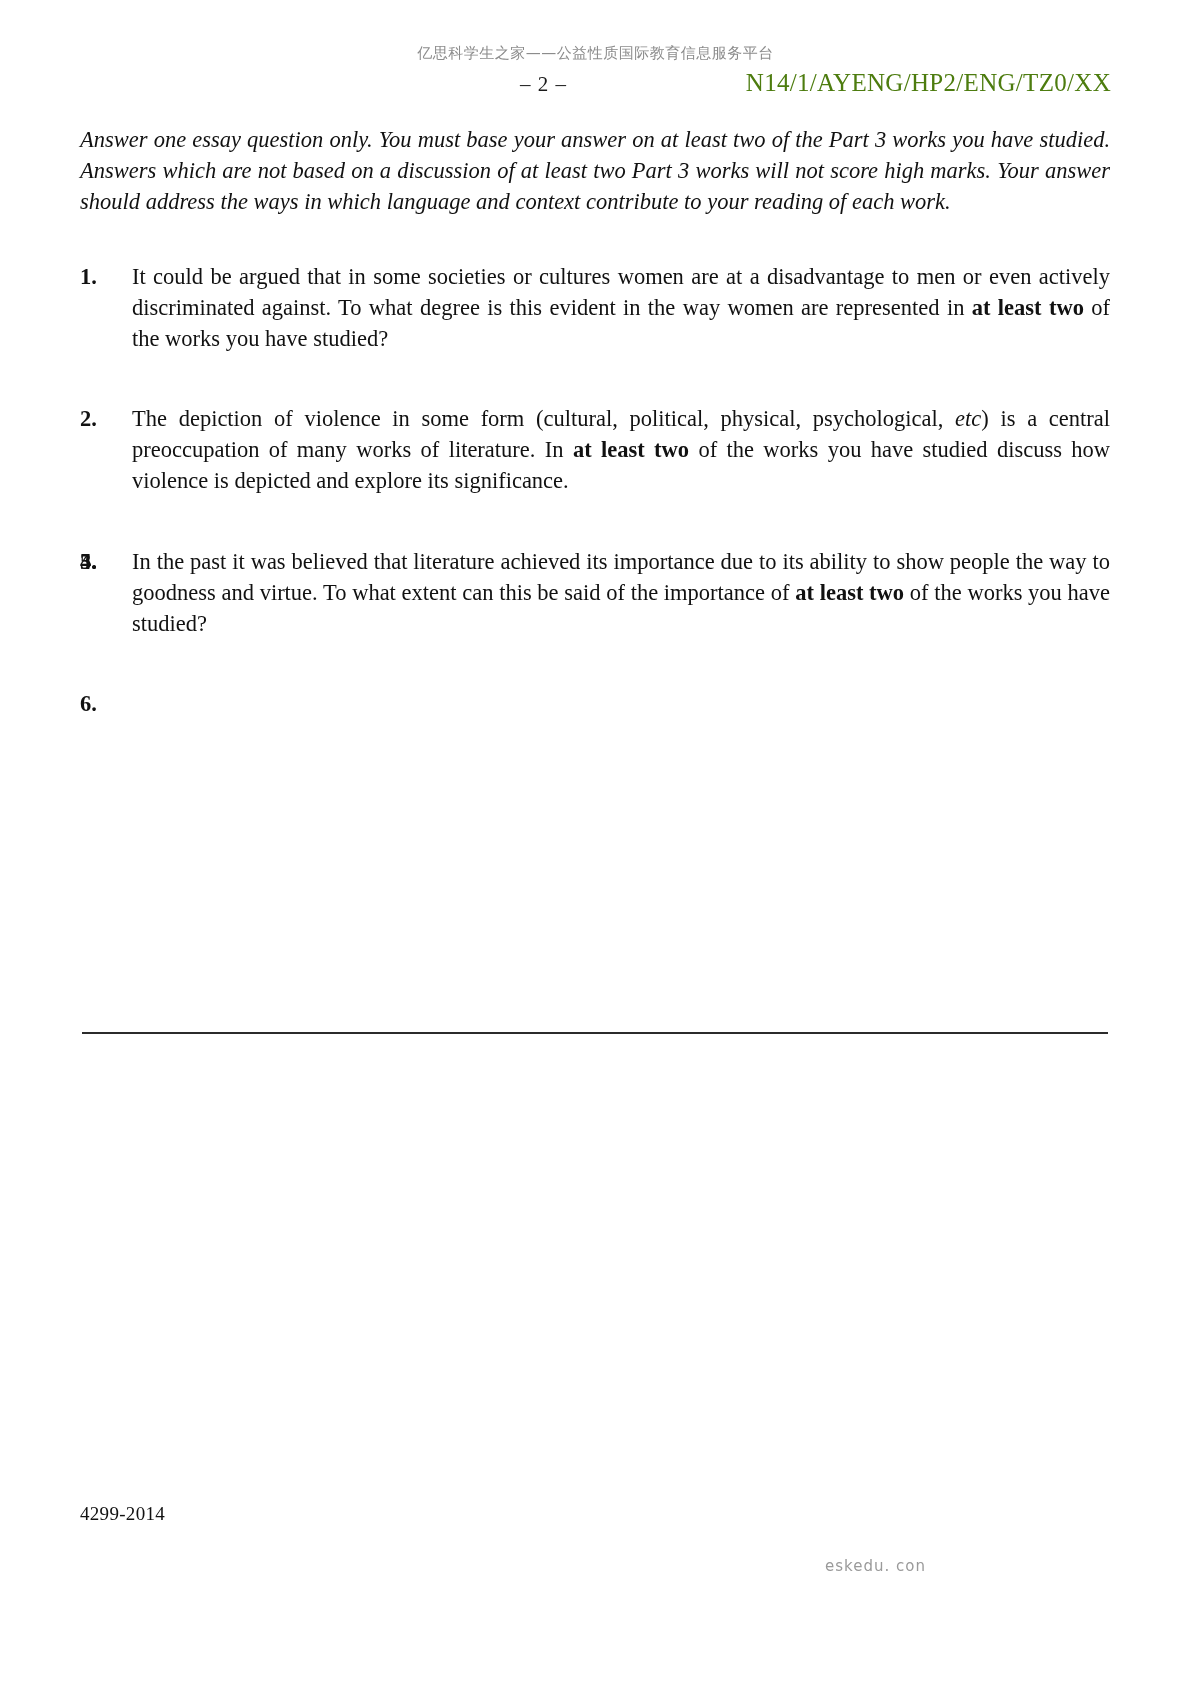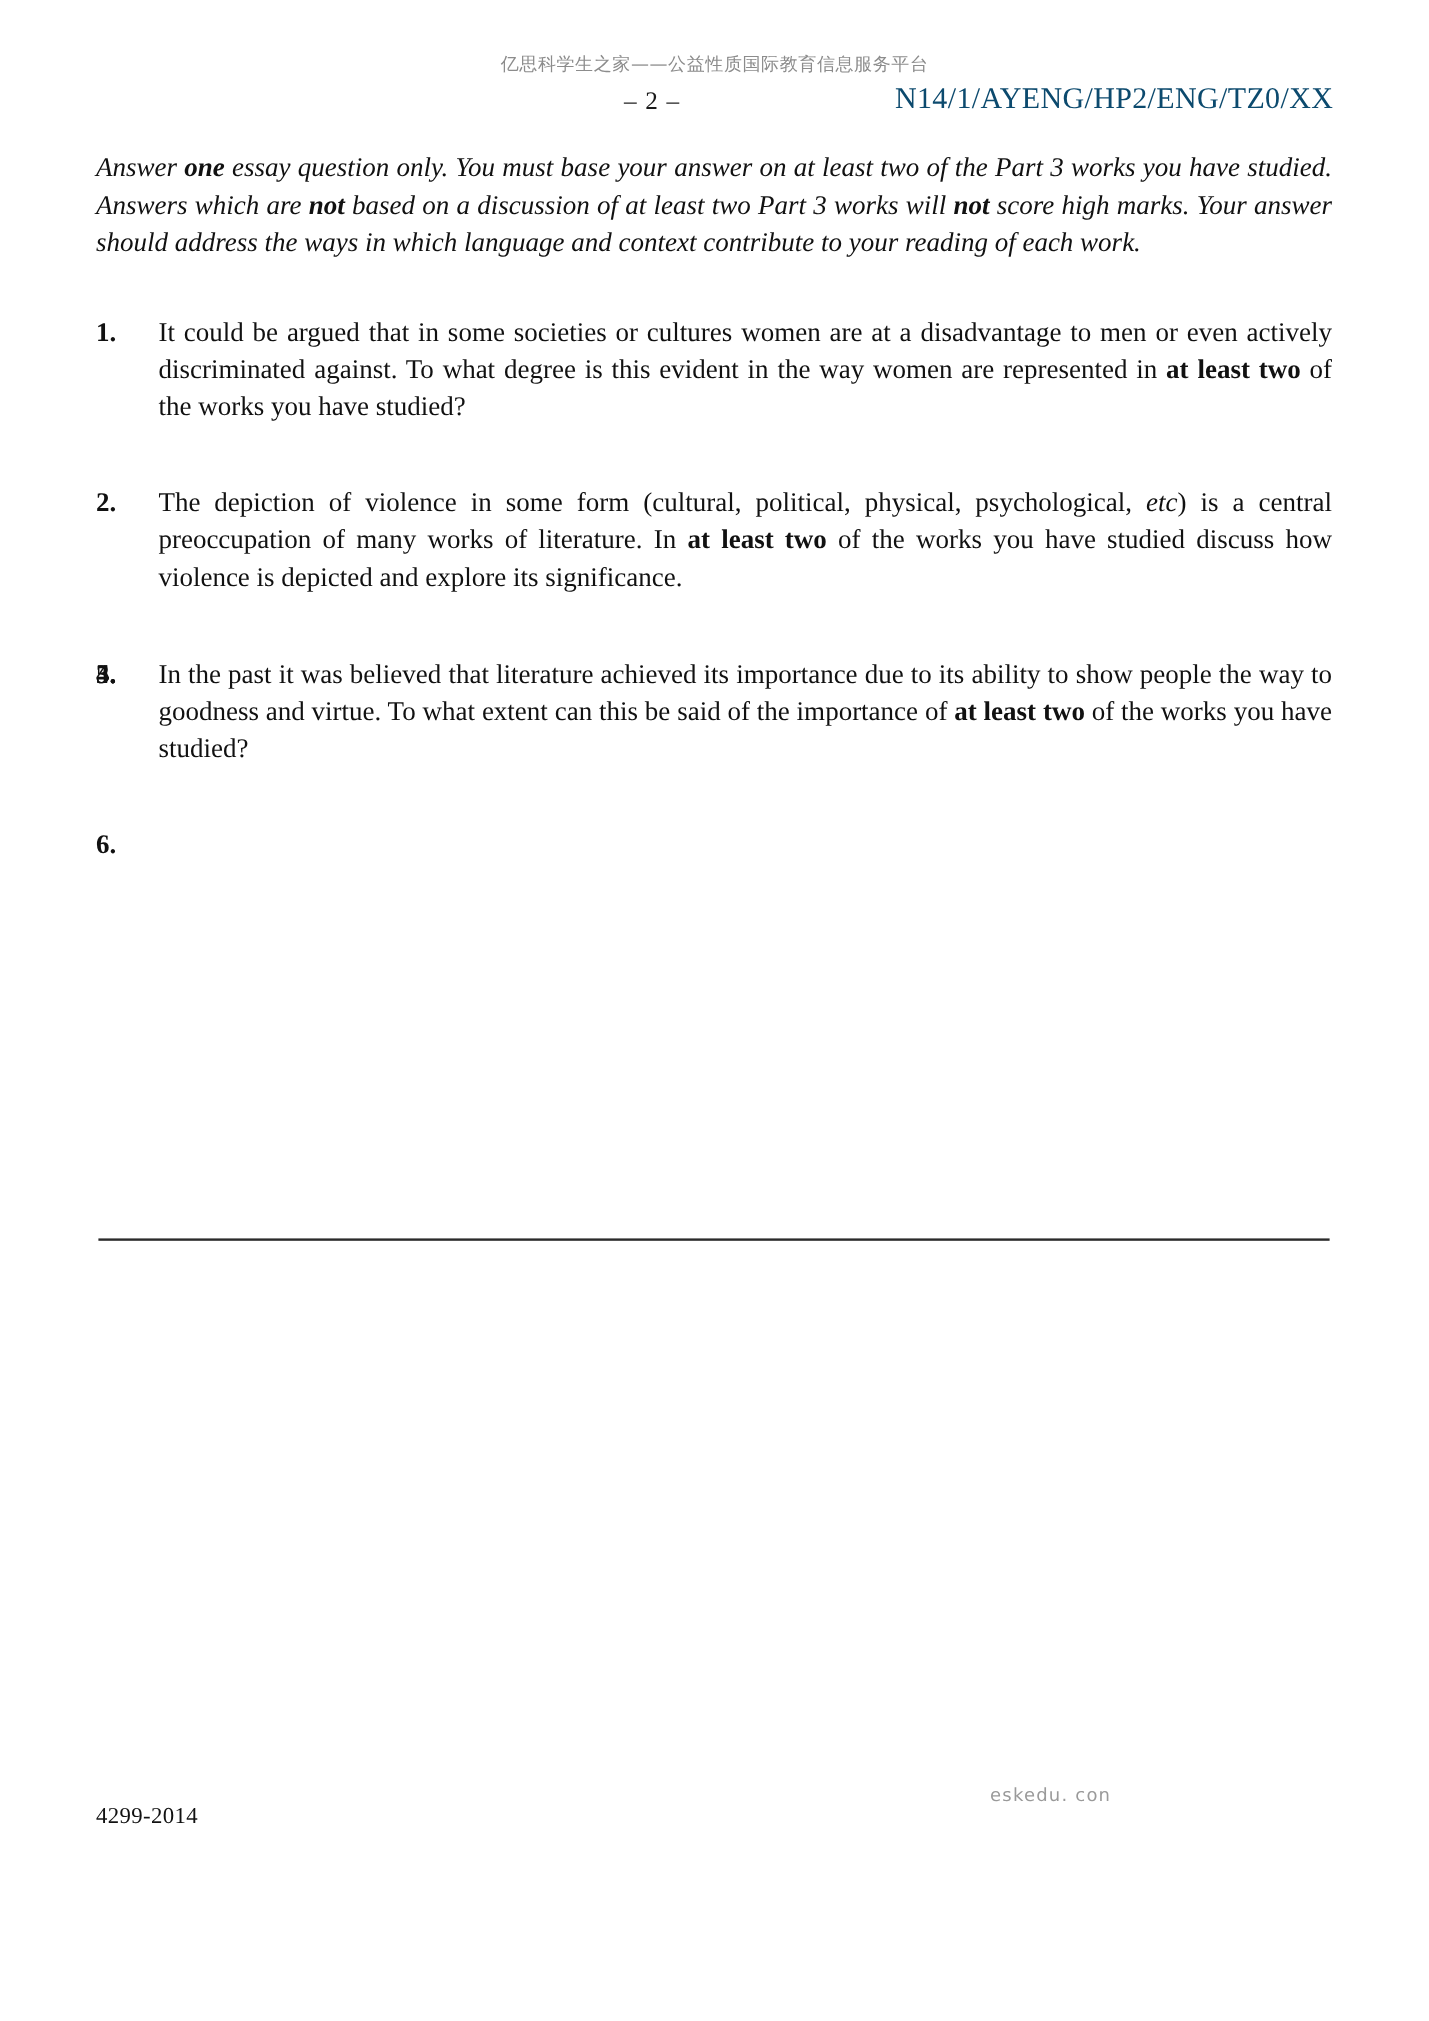--- a/index.html
+++ b/index.html
@@ -52,37 +52,37 @@
     font-size: 21px;
     color: #1a1a1a;
     letter-spacing: 1px;
   }
   .doc-code {
     position: absolute;
     right: 0;
     top: -3px;
     font-size: 25px;
     letter-spacing: 0.3px;
-    color: #0c4a6e;
+    color: #4d7c0f;
     white-space: nowrap;
   }
 
   
   .instructions {
     position: absolute;
     top: 125px;
     left: 80px;
     width: 1030px;
     font-style: italic;
     font-size: 22.5px;
     line-height: 1.37;
     text-align: justify;
     color: #111111;
   }
-  .instructions b { font-style: italic; font-weight: bold; }
+  .instructions b { font-style: italic; font-weight: normal; }
 
   
   .questions {
     position: absolute;
     top: 262px;
     left: 80px;
     width: 1030px;
   }
   .q-item {
     position: relative;
@@ -118,21 +118,21 @@
     position: absolute;
     left: 80px;
     top: 1503px;
     font-size: 19px;
     color: #111111;
     letter-spacing: 0.3px;
   }
   .footer-site {
     position: absolute;
     right: 110px;
-    top: 1487px;
+    top: 1557px;
     font-family: "DejaVu Sans", sans-serif;
     font-size: 15px;
     color: #9a9a9a;
     letter-spacing: 1px;
   }
 </style>
 </head>
 <body>
 
 <div class="page">

